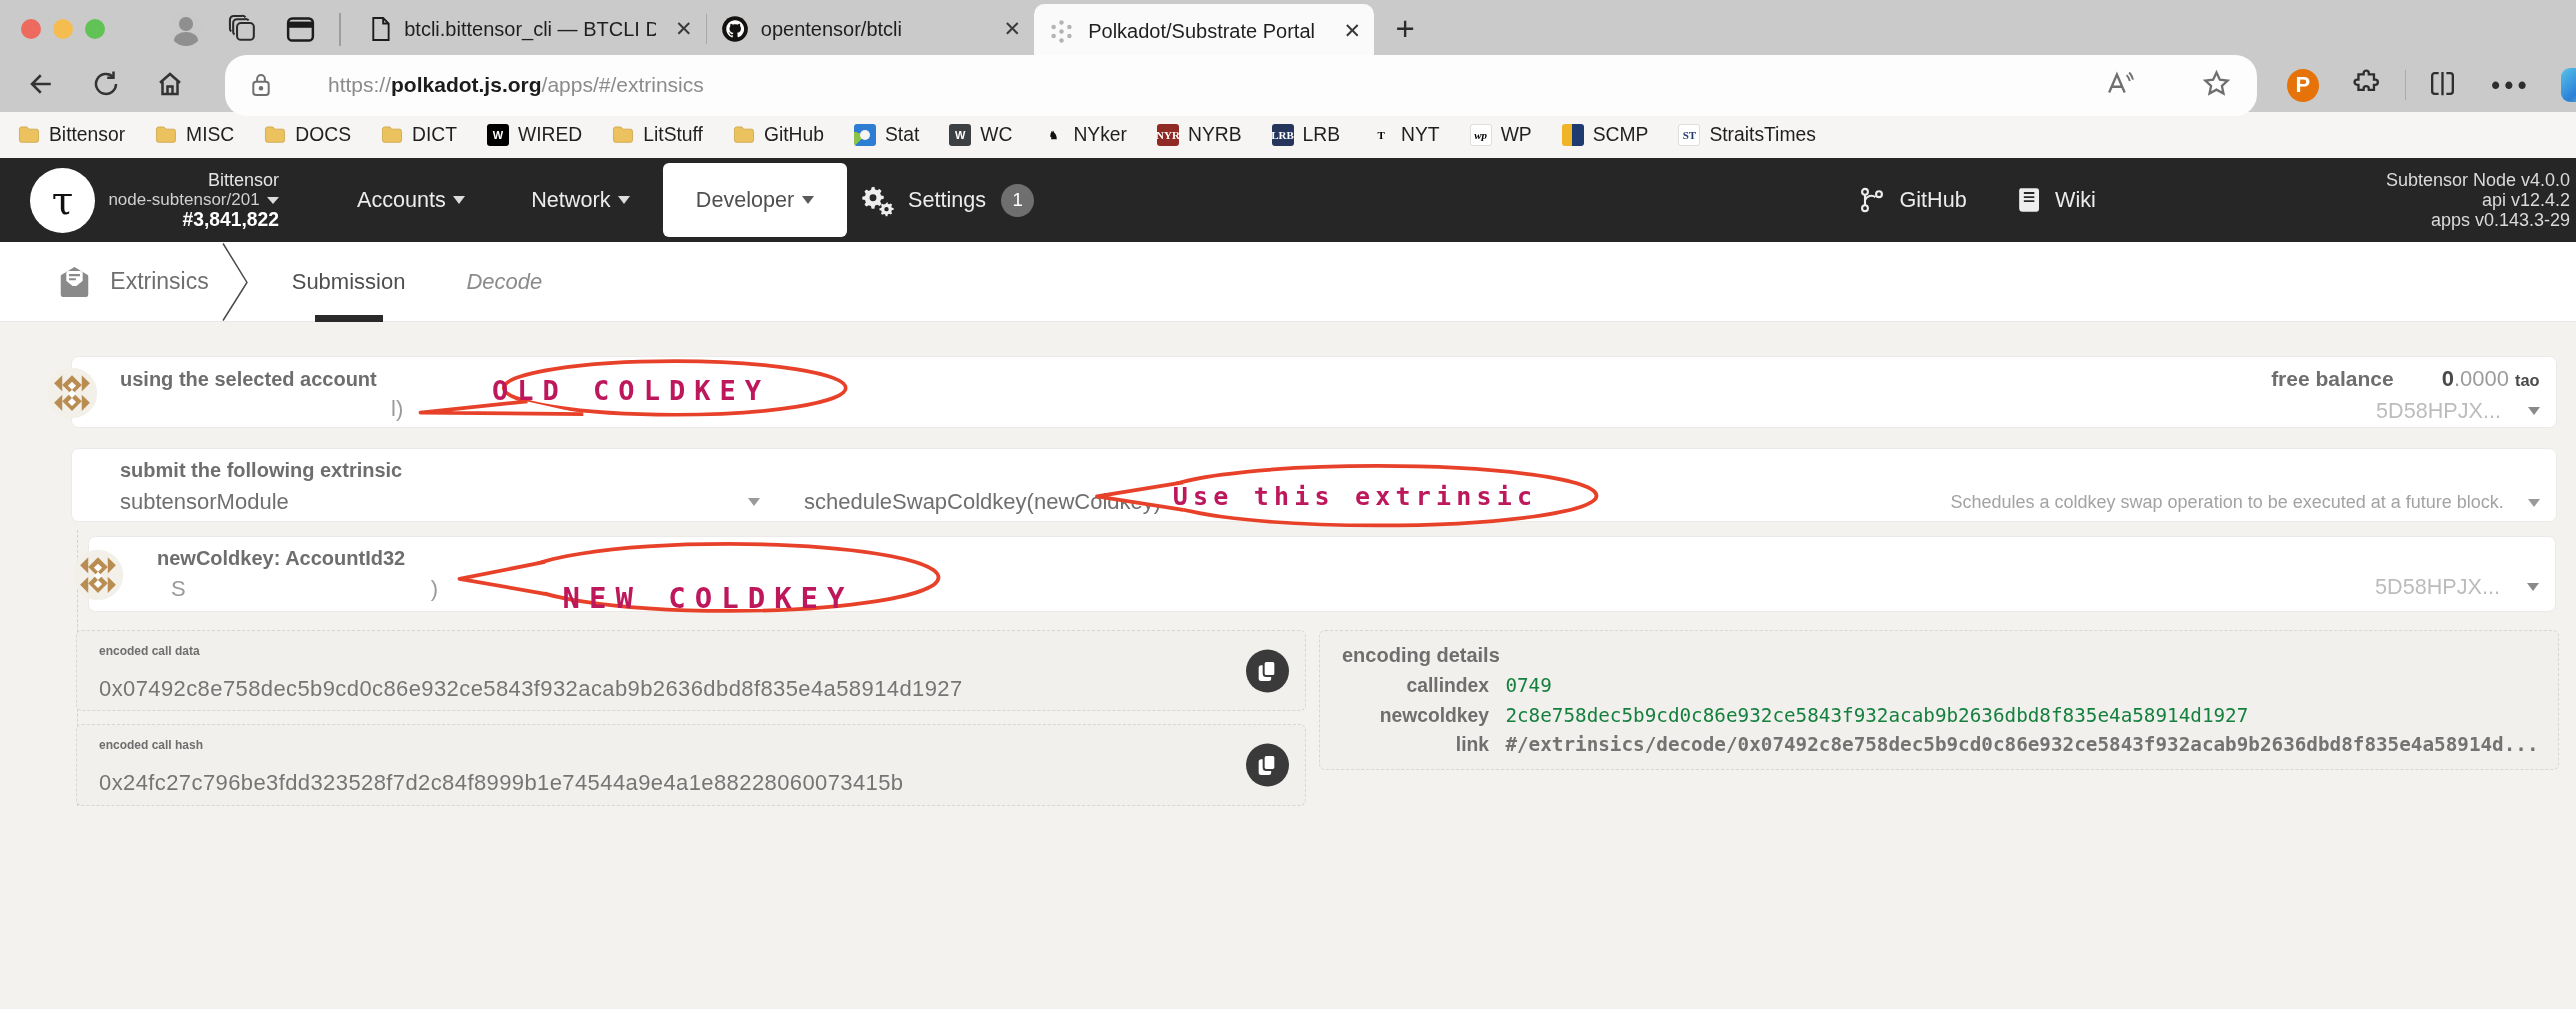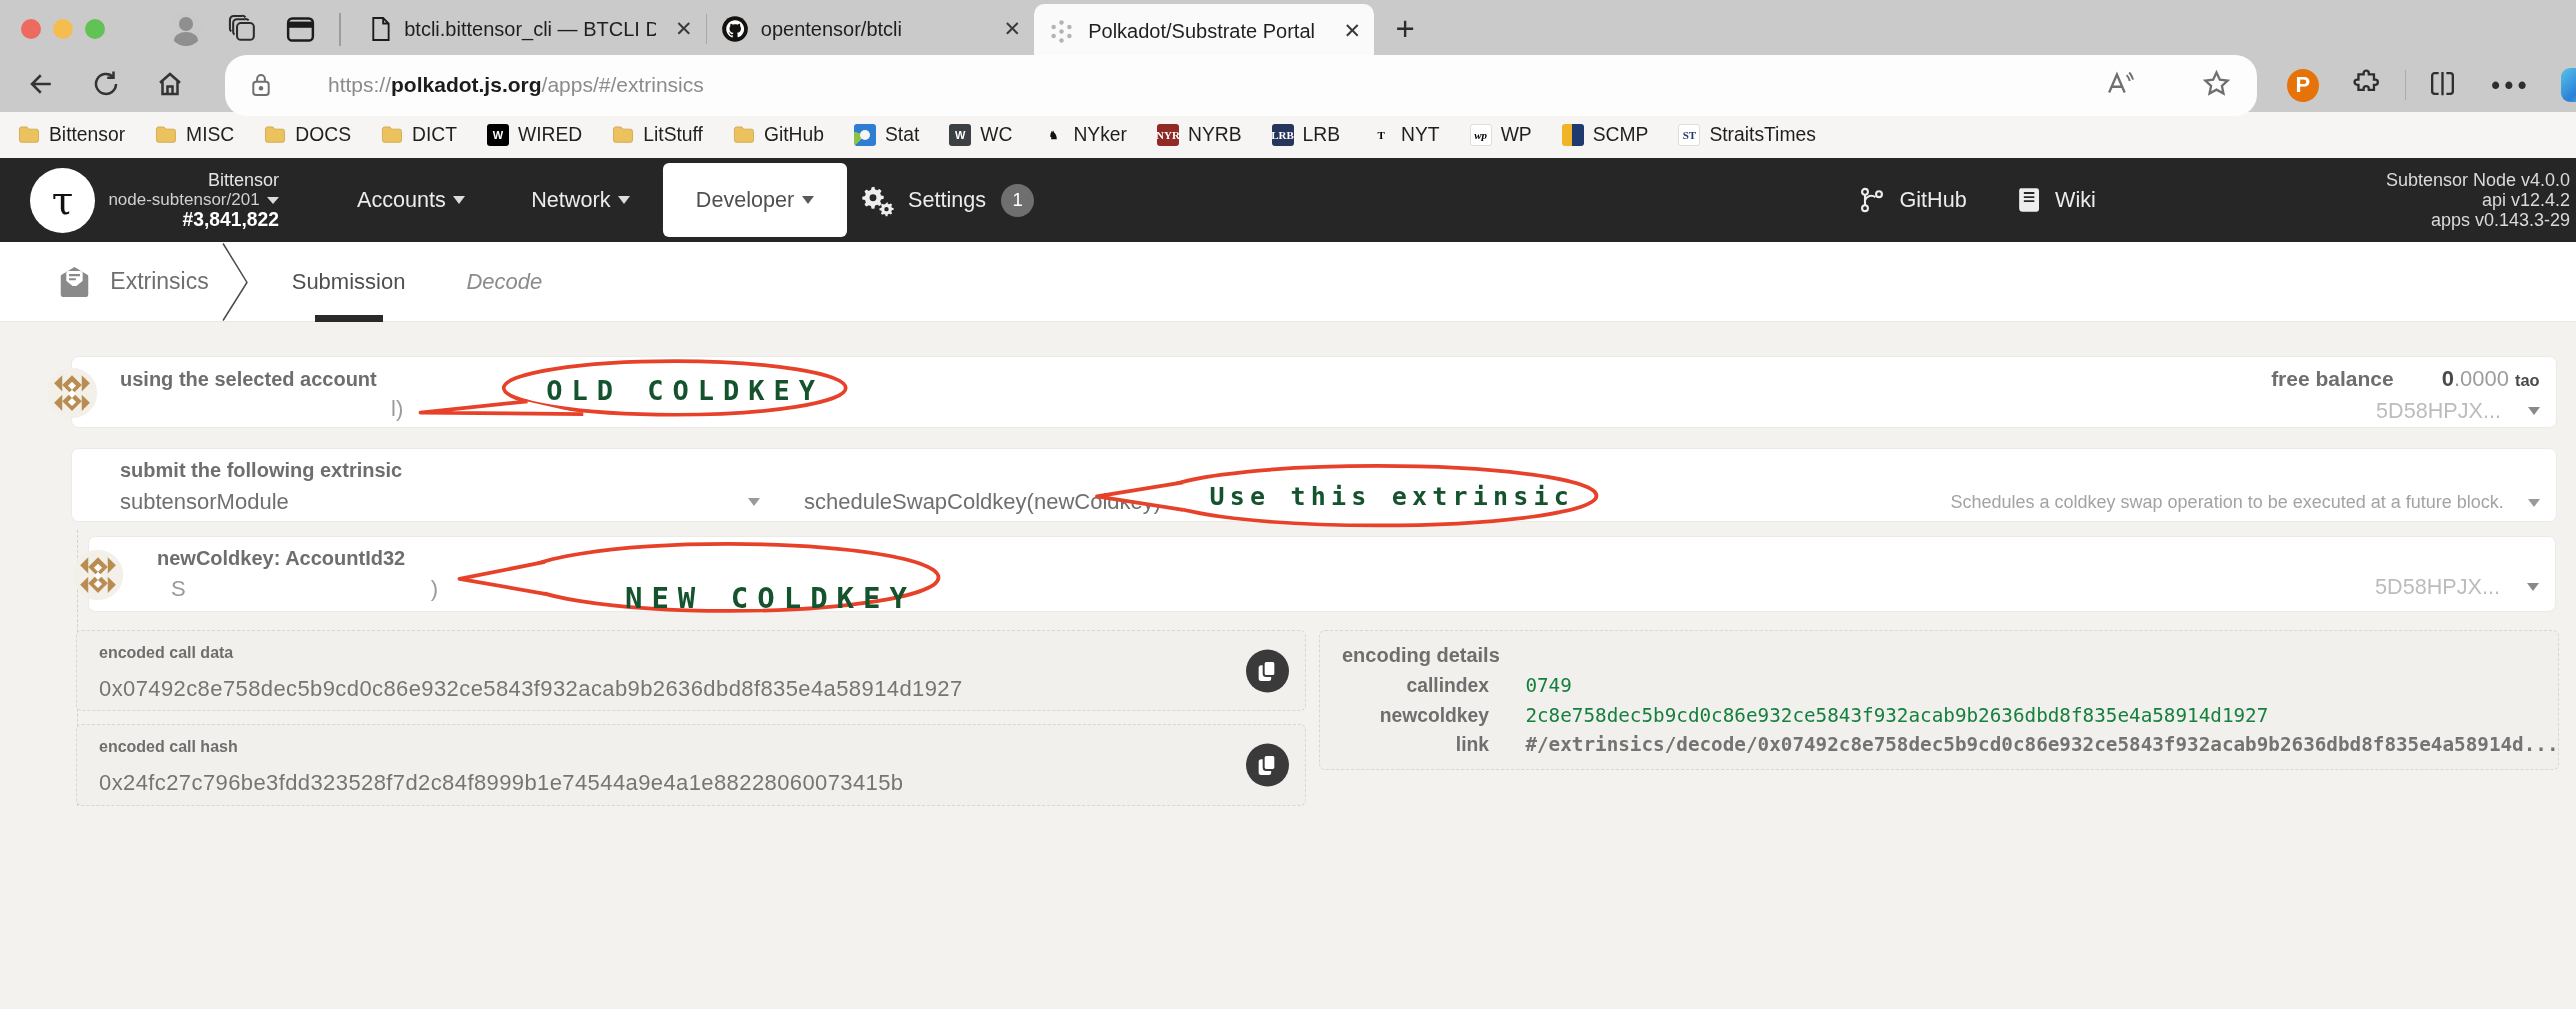--- a/index.html
+++ b/index.html
@@ -102,38 +102,38 @@
   .ext-desc { position: absolute; right: 16.4px; top: 43px; font-size: 18px; color: #a3a3a3; display: flex; align-items: center; gap: 16.4px; }
 
   .param-card { left: 88px; top: 214px; width: 2468px; height: 76px; }
   .param-card .card-label { position: absolute; left: 68px; top: 9.7px; }
   .param-val { position: absolute; left: 82px; top: 39px; font-size: 22px; color: #9a9a9a; }
   .param-gap { display: inline-block; width: 245px; }
   .param-right { position: absolute; right: 16.4px; top: 37px; font-size: 21.6px; color: #bcbcbc; display: flex; align-items: center; gap: 19.3px; }
   .indent-guide { position: absolute; left: 77px; top: 208px; height: 276px; border-left: 1.5px dashed #d2d0ce; }
 
   .dashbox { position: absolute; background: #f2f0ed; border: 1.5px dashed #d8d5d2; border-radius: 6px; }
-  .box-label { position: absolute; left: 22px; top: 13.4px; font-size: 16px; font-weight: 700; color: #6e6e6e; }
+  .box-label { position: absolute; left: 22px; top: 13.4px; font-size: 12px; font-weight: 700; color: #6e6e6e; }
   .box-value { position: absolute; left: 22px; top: 45px; font-size: 22px; color: #757575; letter-spacing: 0.4px; }
   .copy-btn { position: absolute; right: 16.4px; top: 50%; transform: translateY(-50%); width: 43px; height: 43px; border-radius: 50%; background: #3a3a3a; display: flex; align-items: center; justify-content: center; }
 
   .databox { left: 76px; top: 308px; width: 1230px; height: 81px; }
   .hashbox { left: 76px; top: 402px; width: 1230px; height: 82px; }
   .detailbox { left: 1319px; top: 308px; width: 1240px; height: 140px; }
   .det-title { position: absolute; left: 22px; top: 13.4px; font-size: 20px; font-weight: 700; color: #6e6e6e; }
   .det-rows { position: absolute; left: 0; top: 43px; width: 100%; }
-  .det-row { display: flex; align-items: baseline; margin-bottom: 6.7px; gap: 20px; }
+  .det-row { display: flex; align-items: baseline; margin-bottom: 6.7px; }
   .det-label { width: 169px; text-align: right; font-size: 19.3px; font-weight: 700; color: #6e6e6e; flex: 0 0 169px; }
   .det-value { margin-left: 16.4px; font-size: 19.3px; color: #15803d; font-family: "DejaVu Sans Mono", monospace; }
   .det-value.link { color: #737373; font-weight: bold; }
 
   
   .annot { position: absolute; }
   .annot svg { position: absolute; inset: 0; }
-  .annot span { position: absolute; width: 100%; text-align: right; color: #14532d; font-family: "DejaVu Sans Mono", monospace; font-weight: 700; }
+  .annot span { position: absolute; width: 100%; text-align: center; color: #be185d; font-family: "DejaVu Sans Mono", monospace; font-weight: 700; }
   .a1 { left: 416px; top: 37px; width: 435px; height: 62px; }
   .a1 span { top: 16.4px; left: 22px; width: 386px; font-size: 27px; letter-spacing: 9px; }
   .a2 { left: 1091px; top: 141px; width: 513px; height: 65px; }
   .a2 span { top: 19.3px; left: 45px; width: 438px; font-size: 25px; letter-spacing: 5.2px; }
   .a3 { left: 455px; top: 219px; width: 491px; height: 74px; }
   .a3 span { top: 40px; left: 45px; width: 416px; font-size: 29px; letter-spacing: 9px; }
 </style>
 </head>
 <body>
 

